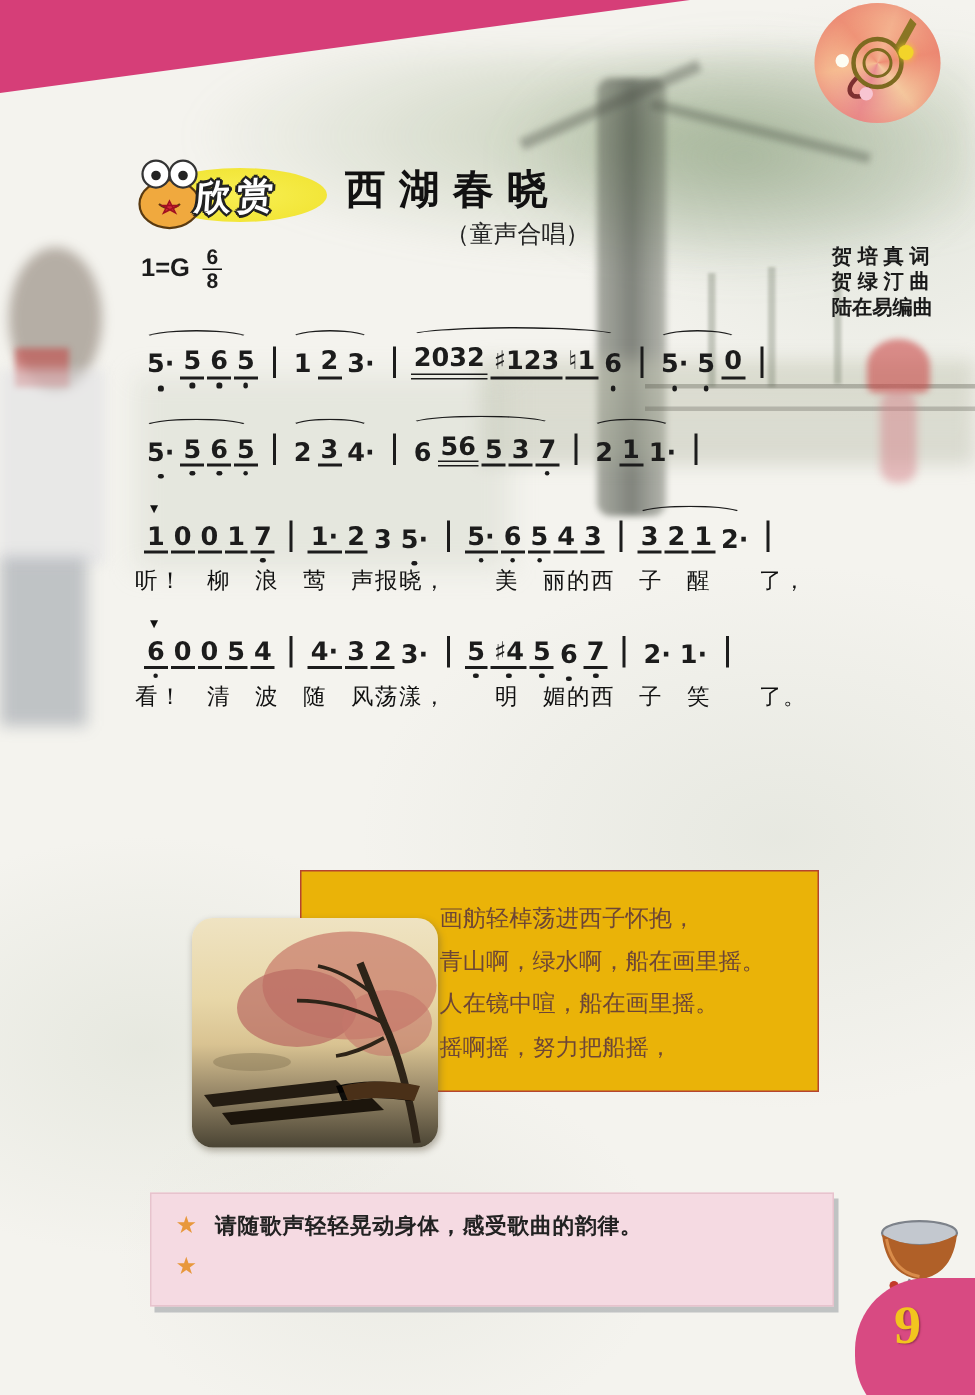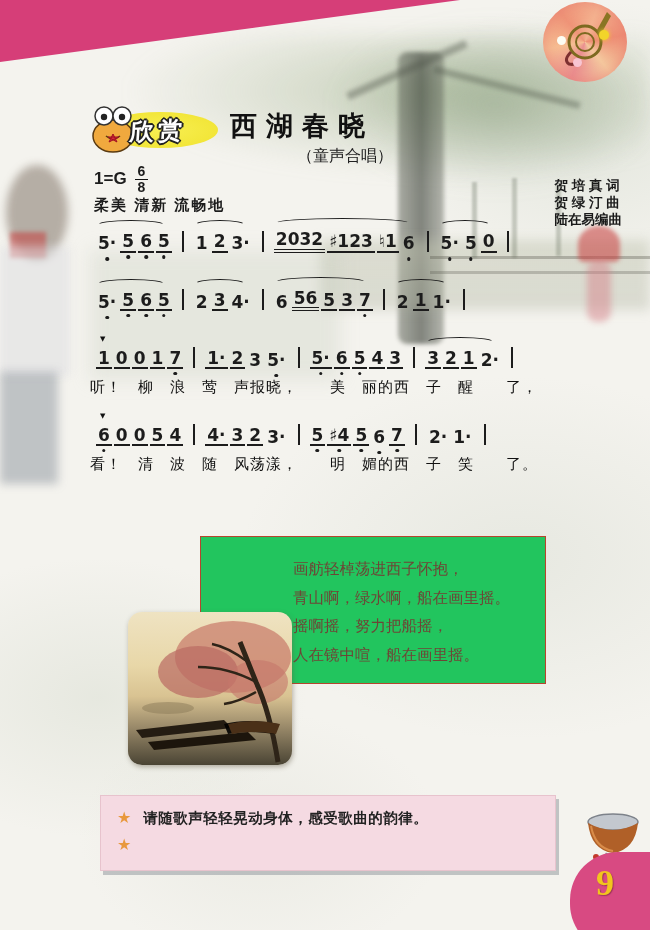--- a/index.html
+++ b/index.html
@@ -78,21 +78,21 @@
   }
   .frog { position:absolute; left:-2px; top:-2px; width:54px; height:54px; }
 
   
   .title {
     position:absolute; left:230px; top:108px; width:230px; text-align:left;
     font-size:27px; font-weight:bold; letter-spacing:9px;
     font-family:"Liberation Serif","DejaVu Serif",serif; color:#111;
   }
   .subtitle { position:absolute; left:230px; top:146px; width:230px; text-align:center; font-size:16px; color:#222; }
-  .credits { position:absolute; right:28px; top:162px; text-align:left; font-size:13.5px; font-weight:bold; line-height:17px; color:#1a1a1a;margin-top:15px; }
+  .credits { position:absolute; right:28px; top:162px; text-align:left; font-size:13.5px; font-weight:bold; line-height:17px; color:#1a1a1a; }
   .keyrow { position:absolute; left:94px; top:164px; display:flex; align-items:center; font-weight:bold; font-size:17px; }
   .meter { display:inline-flex; flex-direction:column; line-height:1.05; margin-left:8px; font-size:14px; text-align:center; }
   .meter .mtop { border-bottom:1.5px solid #111; padding:0 3px; }
   .tempo { position:absolute; left:94px; top:196px; font-size:15px; font-weight:bold; letter-spacing:2px; }
 
   
   .score { position:absolute; left:90px; top:216px; width:478px; }
   .system { margin-bottom:13px; }
   .notes-row { display:flex; align-items:flex-end; padding-top:14px; padding-bottom:9px; }
   .measure { position:relative; display:inline-flex; align-items:flex-end; padding:0 5px; }
@@ -105,22 +105,22 @@
           background:#1c1c1c; transform:translateX(-50%); }
   .acc { position:absolute; left:4px; top:-13px; font-size:7px; color:#111; }
   .slur { position:absolute; left:6px; right:12px; top:-12px; height:11px;
           border:1.6px solid transparent; border-top-color:#1c1c1c; border-radius:50%; }
   .bar { width:2px; height:21px; background:#1c1c1c; margin:0 4px 1px 4px; align-self:flex-end; }
   .lyrics-row { font-size:15px; letter-spacing:1px; color:#111; white-space:nowrap;
                 font-family:"Liberation Serif","DejaVu Serif",serif; }
 
   
   .poem-box {
-    position:absolute; left:200px; top:536px; width:346px; height:148px;
-    background:#22c55e; border:1.6px solid #b5452e;
+    position:absolute; left:200px; top:580px; width:346px; height:148px;
+    background:#eab308; border:1.6px solid #b5452e;
   }
   .poem-text { position:absolute; left:92px; top:18px; font-size:15.5px; line-height:1.85;
                color:#6d4636; font-family:"Liberation Serif","DejaVu Serif",serif; white-space:nowrap; }
   .blossom-photo {
     position:absolute; left:128px; top:612px; width:164px; height:153px; border-radius:14px;
     background:linear-gradient(#efe3c2 0%, #e8d7a8 35%, #d9c392 55%, #9a8a6a 75%, #4a4434 100%);
     box-shadow:1px 2px 5px rgba(100,90,70,.45); overflow:hidden;
   }
   .blossom-photo svg { position:absolute; left:0; top:0; }
 
@@ -210,21 +210,20 @@
       <div>贺 绿 汀  曲</div>
       <div>陆在易编曲</div>
     </div>
   <div class="keyrow">
     <span>1=G</span>
     <span class="meter">
       <span class="mtop">6</span>
       <span>8</span>
     </span>
   </div>
-  <div class="tempo">柔美 清新 流畅地</div>
 
   <div class="score">
       <div class="system">
         <div class="notes-row">
           <div class="measure">
             <i class="slur"></i>
             <span class="note">5·<i class="ndot"></i></span>
             <span class="note u1">5<i class="ndot"></i></span>
             <span class="note u1">6<i class="ndot"></i></span>
             <span class="note u1">5<i class="ndot"></i></span>
@@ -357,22 +356,22 @@
           <span class="bar"></span>
         </div>
         <div class="lyrics-row">看！　清　波　随　风荡漾，　　明　媚的西　子　笑　　了。</div>
       </div>
     </div>
 
   <div class="poem-box">
     <div class="poem-text">
         <div>画舫轻棹荡进西子怀抱，</div>
         <div>青山啊，绿水啊，船在画里摇。</div>
+        <div>人在镜中喧，船在画里摇。</div>
         <div>摇啊摇，努力把船摇，</div>
-        <div>人在镜中喧，船在画里摇。</div>
       </div>
   </div>
   <div class="blossom-photo">
     <svg width="164" height="153" viewBox="0 0 164 153">
       <ellipse cx="105" cy="45" rx="58" ry="36" fill="#c97f6e" opacity=".75"></ellipse>
       <ellipse cx="70" cy="60" rx="40" ry="26" fill="#b96a62" opacity=".7"></ellipse>
       <ellipse cx="130" cy="70" rx="30" ry="22" fill="#c4776b" opacity=".6"></ellipse>
       <path d="M150,150 Q142,100 128,70 Q120,50 112,30" stroke="#2e2418" stroke-width="5" fill="none"></path>
       <path d="M128,70 Q100,55 70,55 M128,80 Q110,90 96,92 M120,50 Q100,35 84,32" stroke="#2e2418" stroke-width="2.5" fill="none"></path>
       <path d="M8,118 L96,108 L104,116 L14,126 Z" fill="#241c12"></path>

